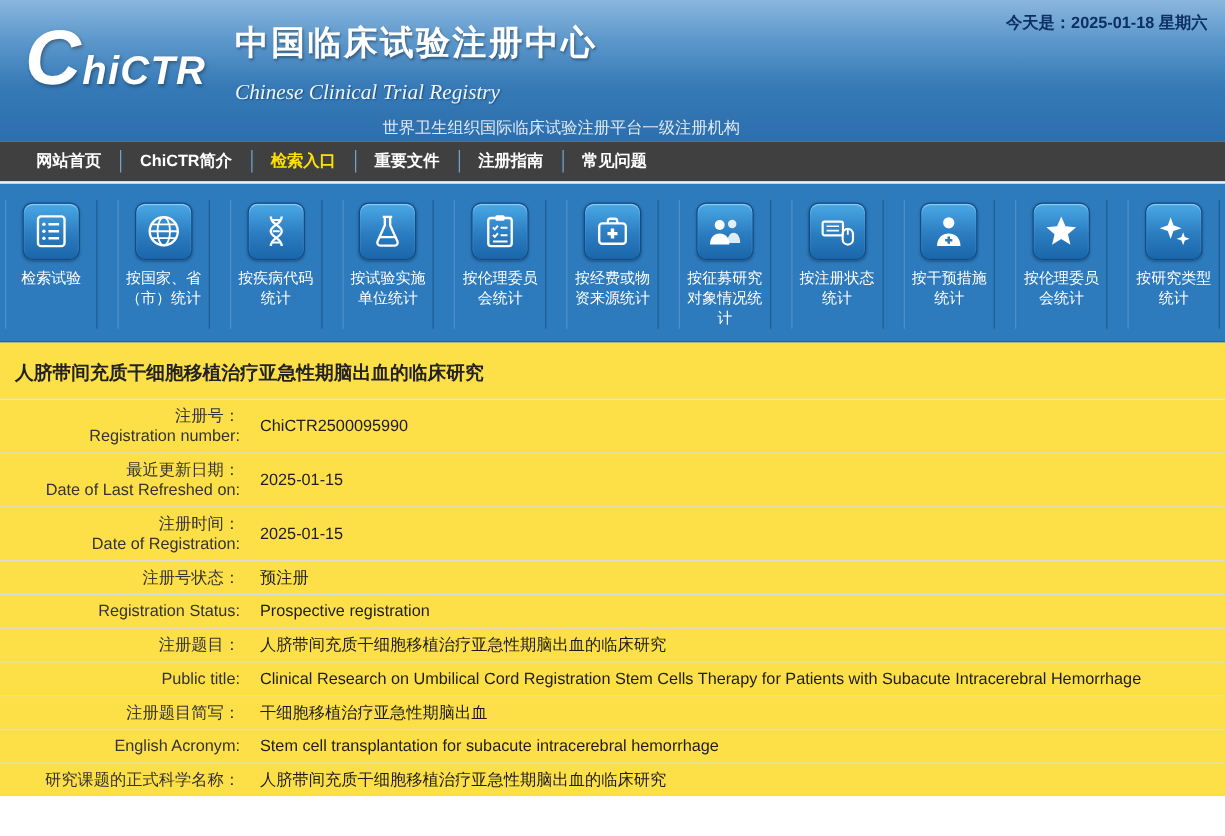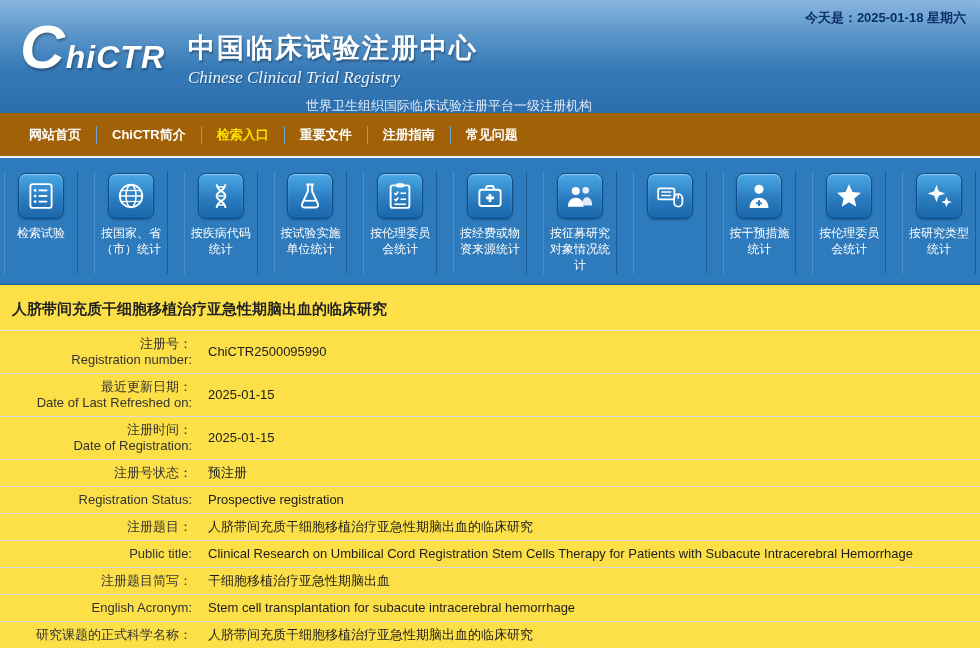--- a/index.html
+++ b/index.html
@@ -7,26 +7,26 @@
 
   
   .header{ position:relative; height:113px;
     background:linear-gradient(180deg,#8ab6de 0%,#5d98cb 28%,#3579b6 62%,#2d6fae 100%); overflow:hidden; }
   .date-strip{ position:absolute; top:9px; right:14px; font-size:13px; font-weight:bold; color:#0c2f66; }
   .logo{ position:absolute; left:20px; top:16px; cursor:pointer; }
   .logo-text{ display:block; color:#fff; font-size:32px; font-weight:bold; font-style:italic;
     letter-spacing:1px; text-shadow:1px 2px 3px rgba(0,0,0,.35); line-height:1; }
   .logo-text::first-letter{ font-size:62px; }
   .titles{ position:absolute; left:188px; top:16px; }
-  .title-cn{ color:#fff; font-size:27px; font-weight:bold; letter-spacing:2px; text-shadow:1px 2px 2px rgba(0,0,0,.35);margin-top:14px; }
-  .title-en{ color:#eef5fb; font-size:17px; font-style:italic; font-family:"Liberation Serif","DejaVu Serif",serif; margin-top:2px; text-shadow:1px 1px 1px rgba(0,0,0,.3); }
+  .title-cn{ color:#fff; font-size:27px; font-weight:bold; letter-spacing:2px; text-shadow:1px 2px 2px rgba(0,0,0,.35); }
+  .title-en{ color:#eef5fb; font-size:17px; font-style:italic; font-family:"Liberation Serif","DejaVu Serif",serif; margin-top:12px; text-shadow:1px 1px 1px rgba(0,0,0,.3); }
   .subtitle{ color:#dfeaf5; font-size:13px; margin-top:9px; padding-left:118px; }
 
   
-  .nav{ height:43px; background:#a16207; display:flex; align-items:center; padding:0 14px; }
+  .nav{ height:32px; background:#404040; display:flex; align-items:center; padding:0 14px; }
   .nav-item{ color:#fff; font-weight:bold; font-size:13px; padding:0 15px; cursor:pointer; white-space:nowrap; }
   .nav-item + .nav-item{ border-left:1px solid #6ea3cd; }
   .nav-item.active{ color:#ffe100; }
   .nav-right{ margin-left:auto; display:flex; align-items:center; }
   .lang{ color:#fff; font-weight:bold; font-size:13px; padding:0 13px; cursor:pointer; }
   .lang.cn{ color:#ffe100; }
   .lang + .lang{ border-left:1px solid #6ea3cd; }
 
   
   .toolbar{ background:#2d7abc; border-top:2px solid #eaf2f9; border-bottom:1px solid #1c5d96;
@@ -169,20 +169,21 @@
   <div class="tool-item">
     <div class="tool-icon">
       <svg viewBox="0 0 24 24" width="30" height="30">
         <rect x="2.5" y="5.8" width="13" height="8.8" rx="1.3" fill="none" stroke="#fff" stroke-width="1.4"></rect>
         <line x1="5" y1="8.8" x2="13" y2="8.8" stroke="#fff" stroke-width="1.1"></line>
         <line x1="5" y1="11.6" x2="13" y2="11.6" stroke="#fff" stroke-width="1.1"></line>
         <rect x="15.3" y="10.5" width="6.6" height="10" rx="3.3" fill="none" stroke="#fff" stroke-width="1.4"></rect>
         <line x1="18.6" y1="10.5" x2="18.6" y2="14.2" stroke="#fff" stroke-width="1.2"></line>
       </svg>
     </div>
+    <div class="tool-label">按注册状态统计</div>
   </div>
 
   <div class="tool-item">
     <div class="tool-icon">
       <svg viewBox="0 0 24 24" width="30" height="30">
         <circle cx="12" cy="6.6" r="3.6" fill="#fff"></circle>
         <path d="M4.5 21.5 C4.5 16 8 13.4 12 13.4 C16 13.4 19.5 16 19.5 21.5 Z" fill="#fff"></path>
         <path d="M12 15.4 v4.6 M9.7 17.7 h4.6" stroke="#2d7abc" stroke-width="1.6"></path>
       </svg>
     </div>

